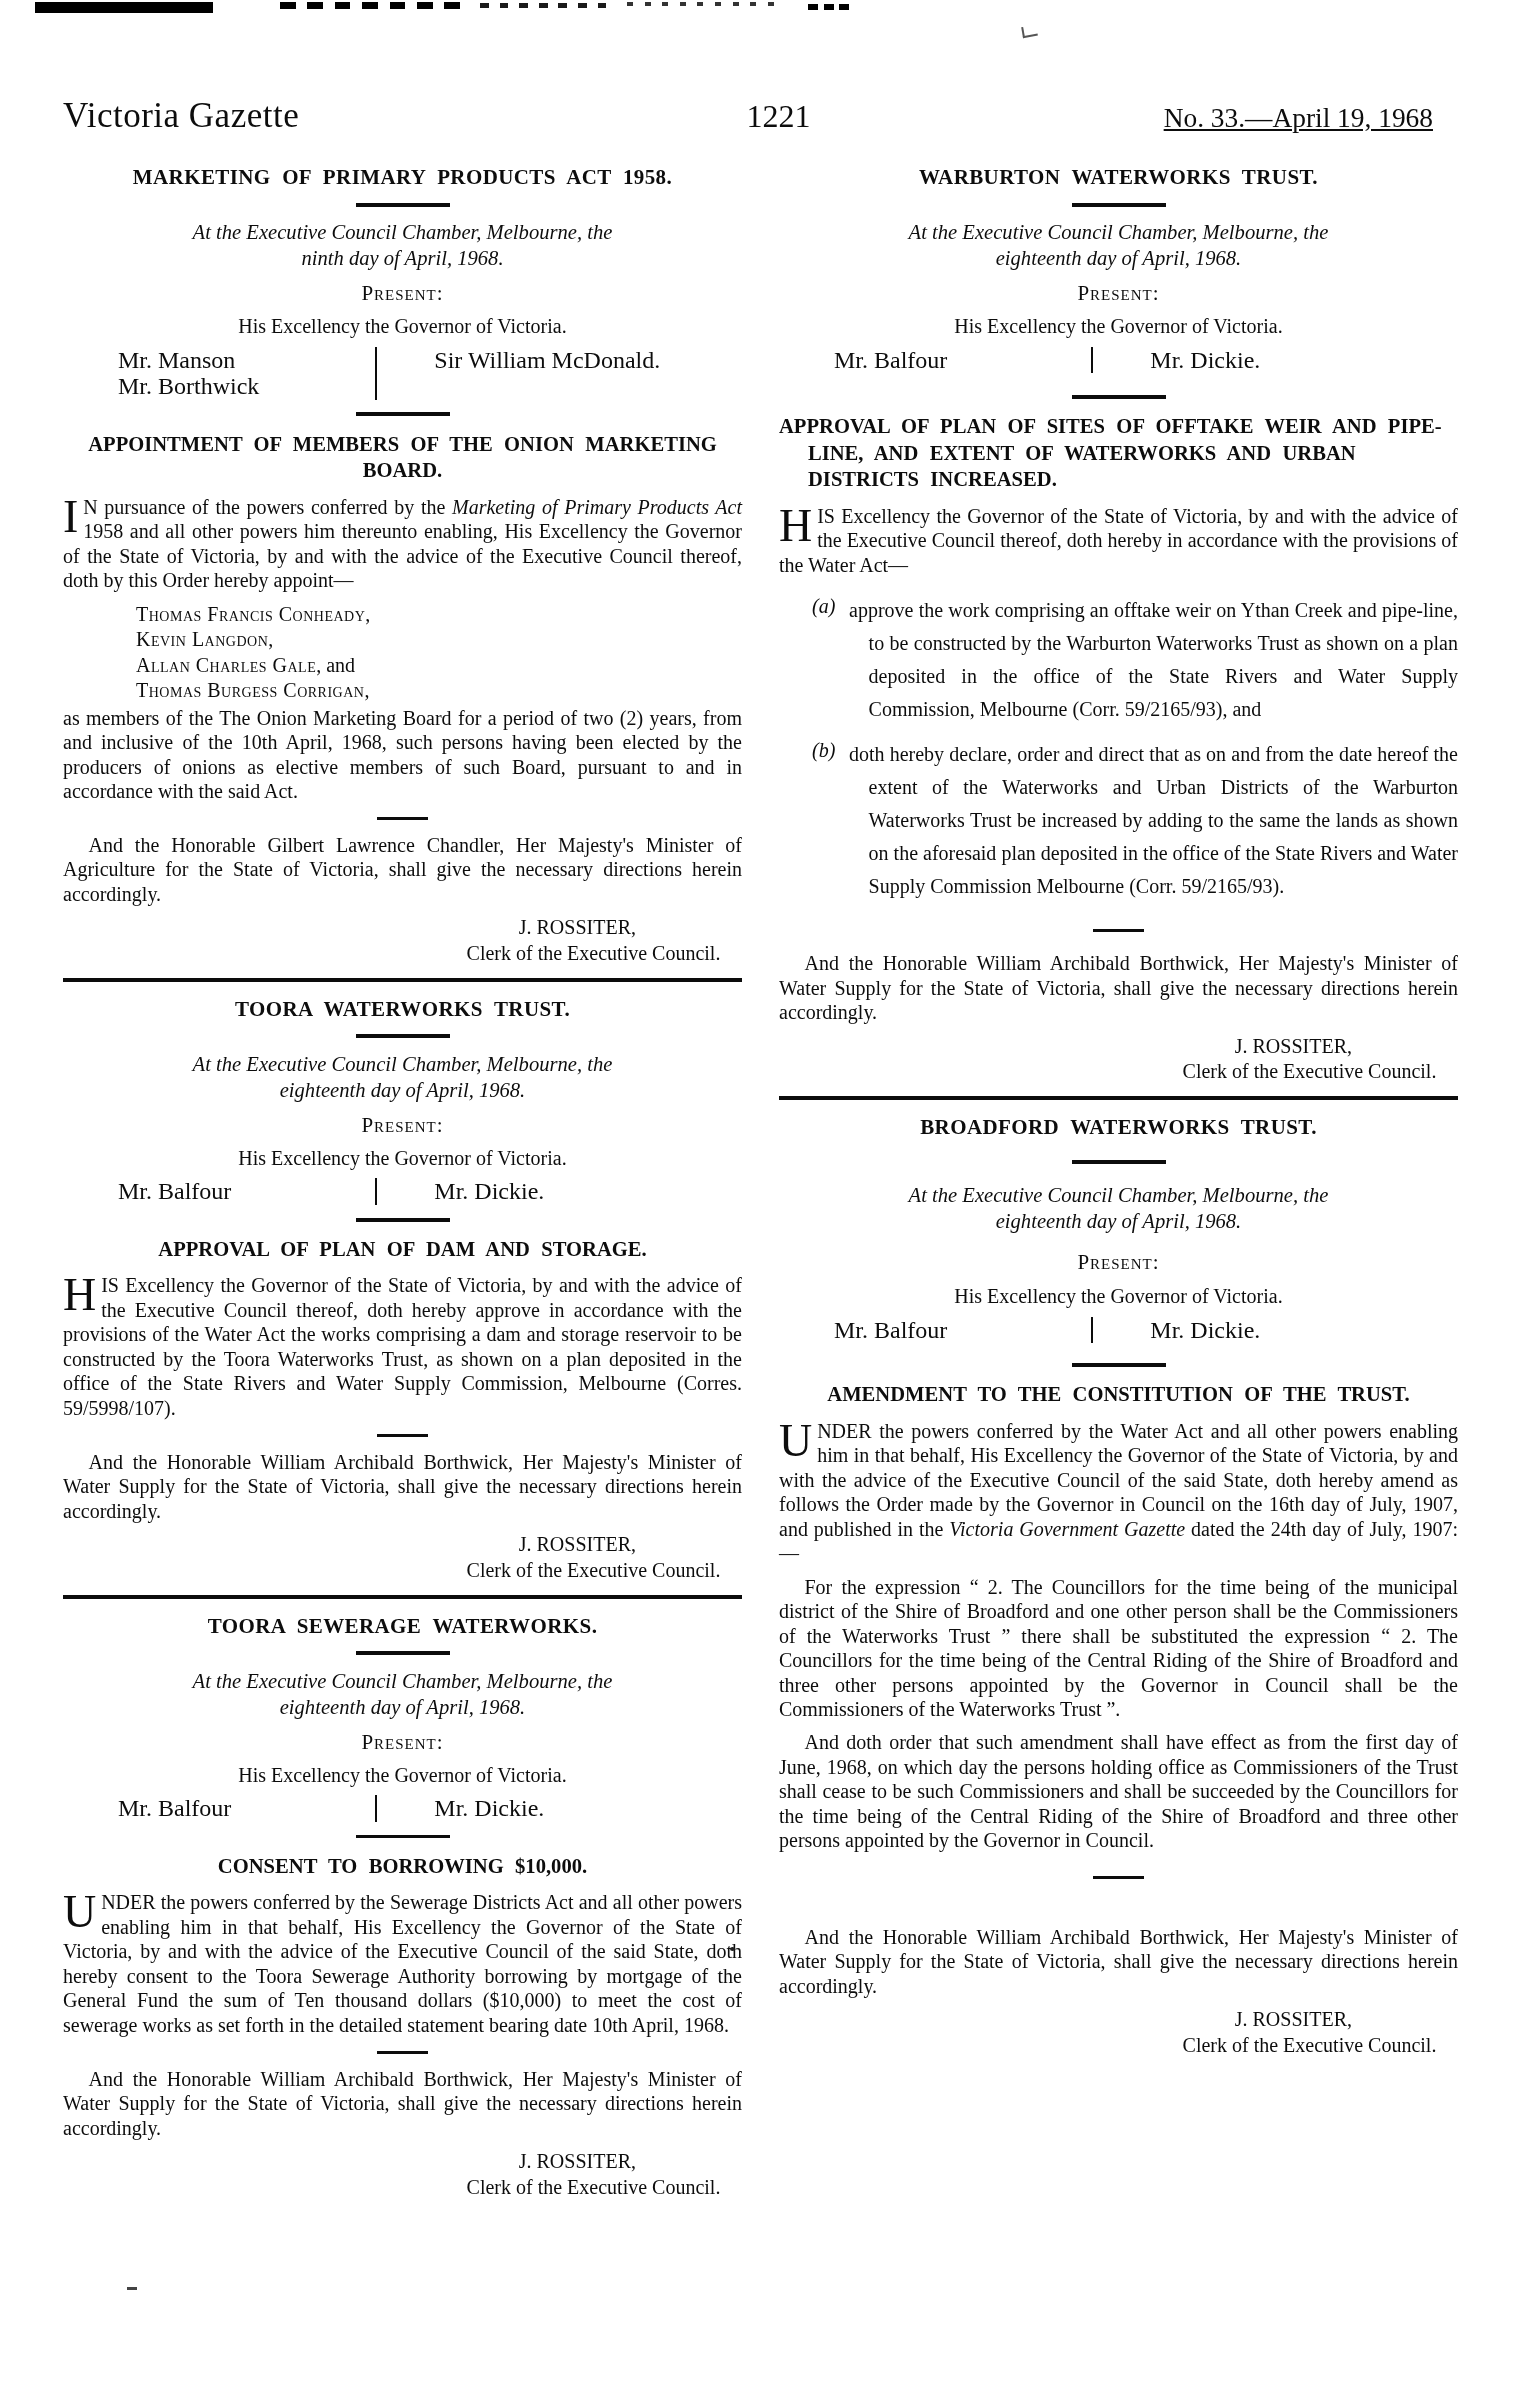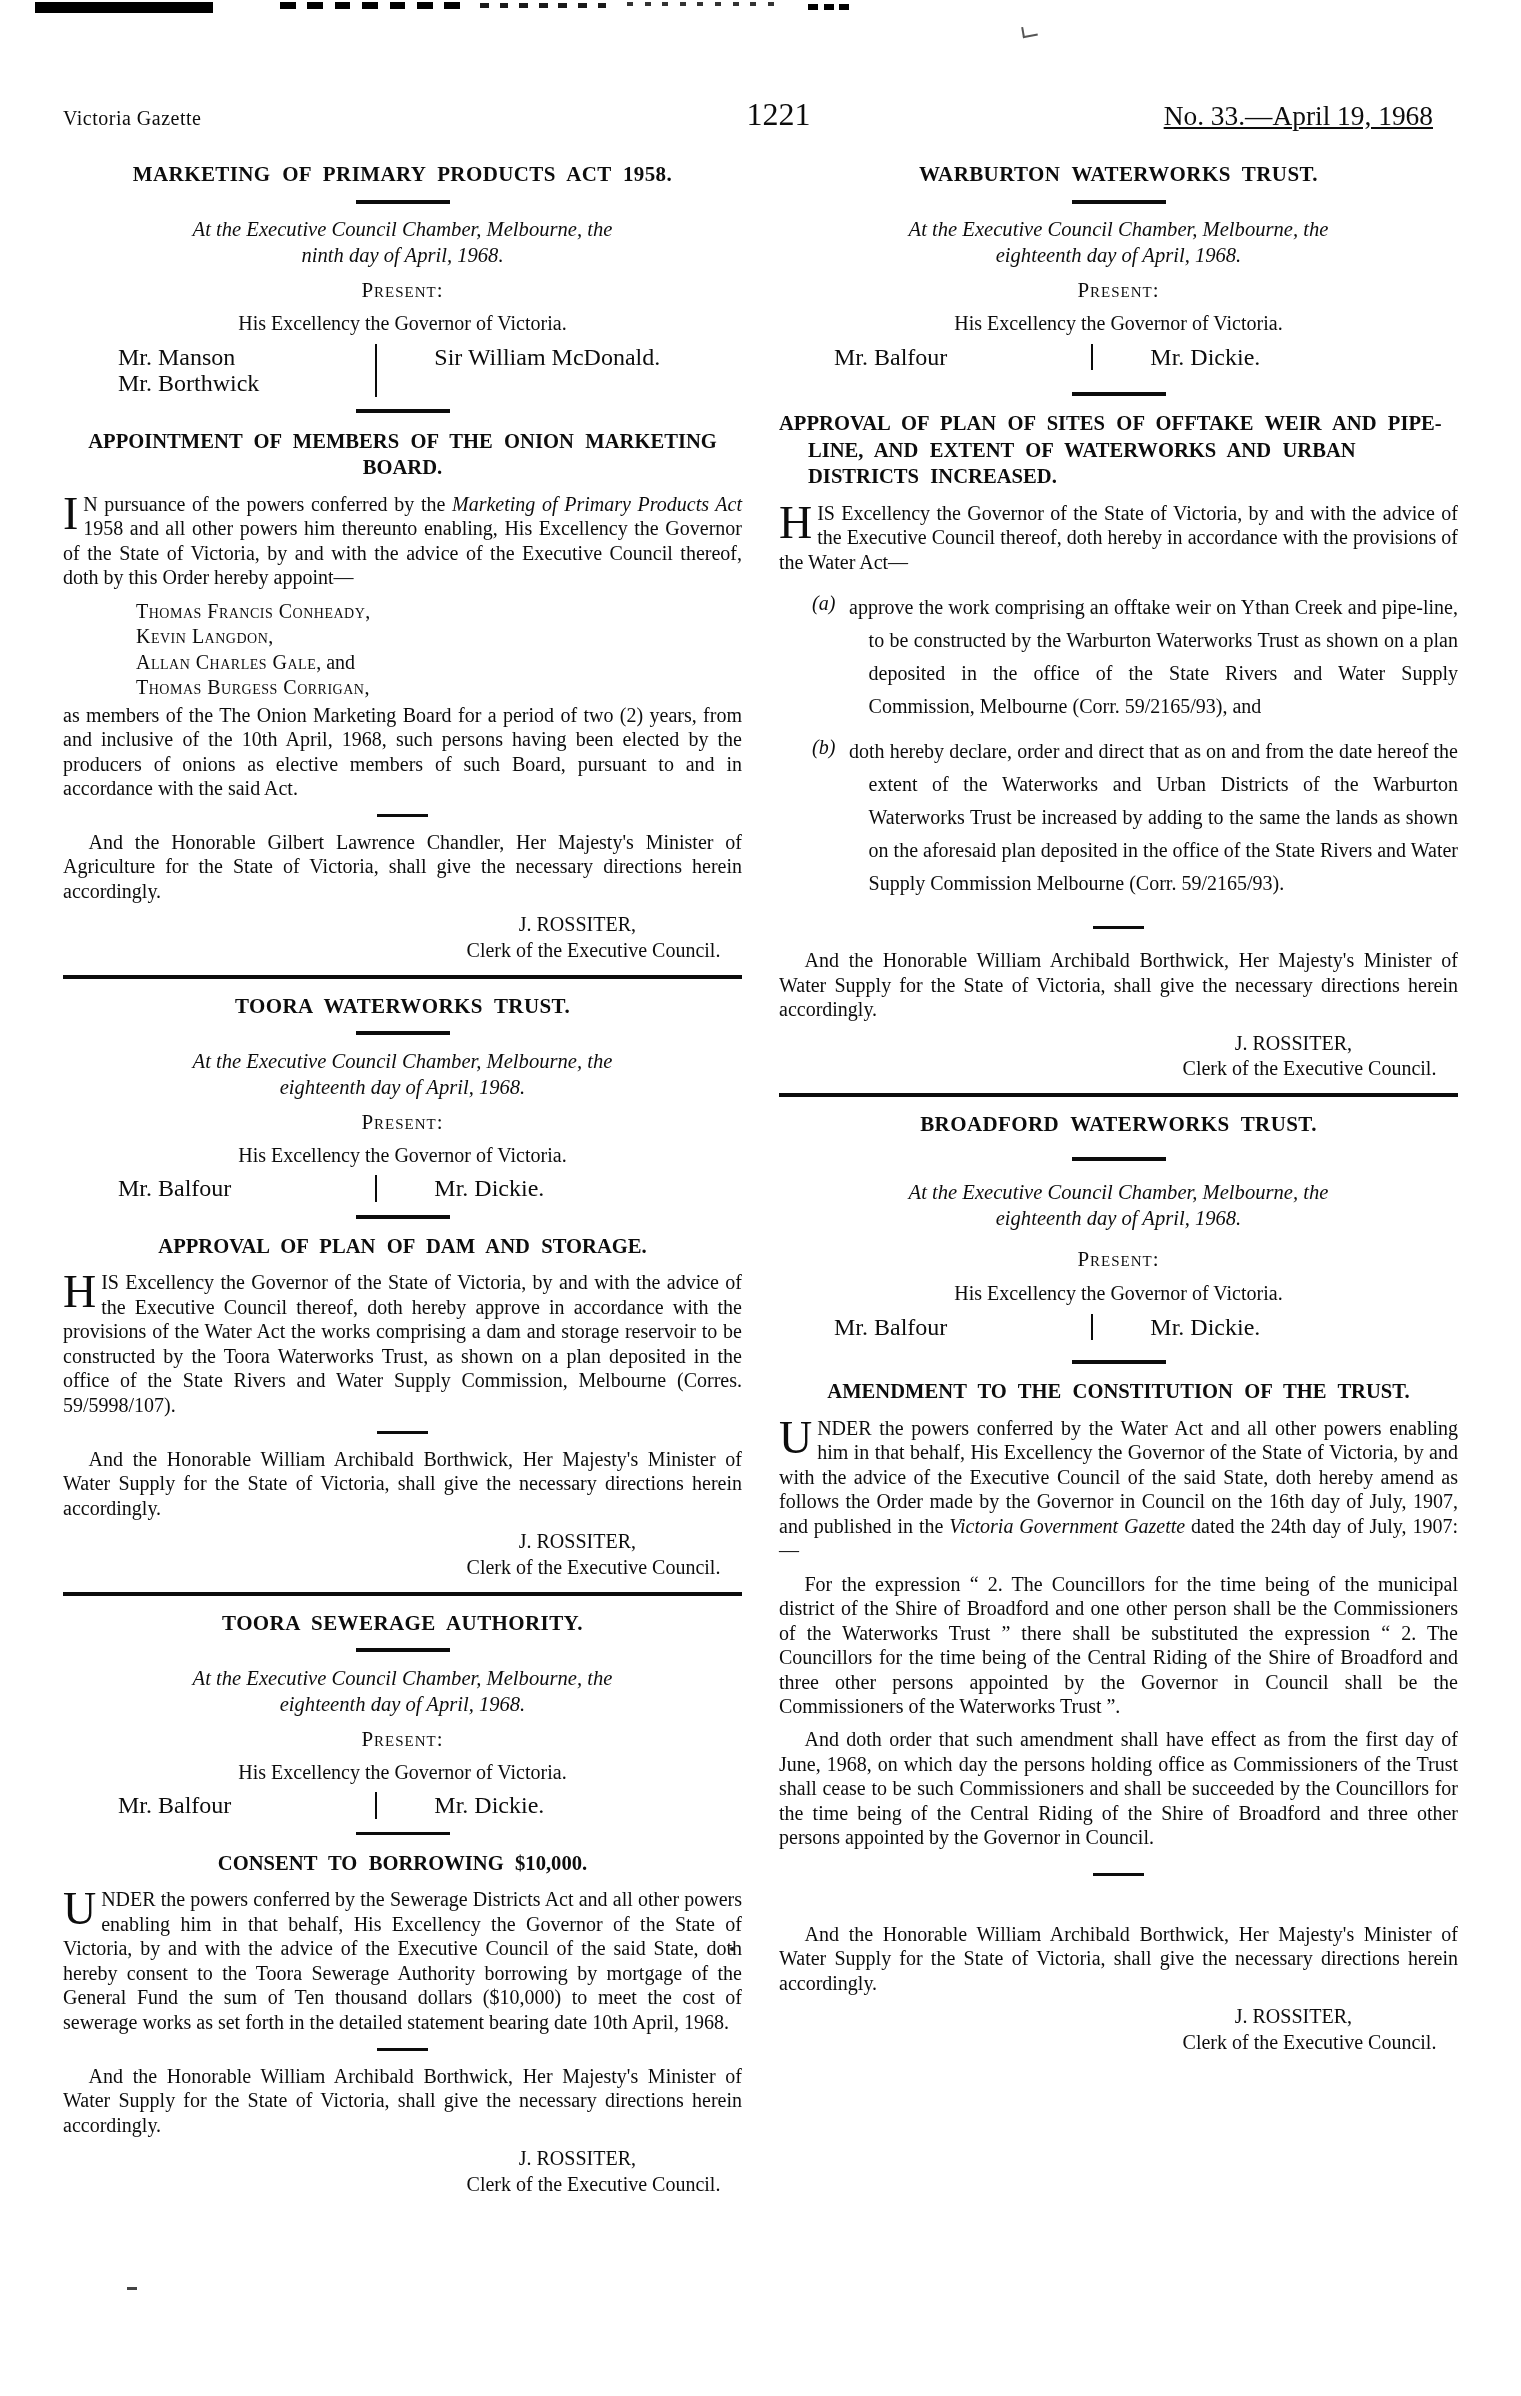--- a/index.html
+++ b/index.html
@@ -28,21 +28,21 @@
              border-left:2px solid #555; border-bottom:2px solid #555; transform:rotate(-10deg); }
   .a-dot1  { left:730px; top:1947px; width:4.9px; height:3.9px; background:#222; border-radius:50%; }
   .a-dot2  { left:127px; top:2287px; width:9.8px; height:2.9px; background:#444; }
 
   
   .masthead {
     display:flex; align-items:baseline;
     padding:0 47px 0 63px;
     margin-top:96px;
   }
-  .pub   { font-size:20px; letter-spacing:0.5px; width:412px; }
+  .pub   { font-size:35px; letter-spacing:0.5px; width:412px; }
   .folio { font-size:32px; flex:1; text-align:center; padding-left:39px; }
   .issue { font-size:27.4px; width:431px; text-align:right; padding-right:41px;text-decoration:underline; }
 
   
   .cols { display:flex; gap:37px; padding:0 63px; margin-top:29px; }
   .col  { flex:1; min-width:0; }
 
   
   .sec-title { font-size:21px; text-align:center; word-spacing:0.28em; letter-spacing:0.4px; margin-top:15px; }
   .rule-md { width:94px;  height:3.9px; background:#0c0c0c; margin:12.7px auto 11.8px; }
@@ -165,21 +165,21 @@
         <p class="para indent">And the Honorable William Archibald Borthwick, Her Majesty's Minister of Water Supply for the State of Victoria, shall give the necessary directions herein accordingly.</p>
         <div class="sig">
           <div class="sig-name">J. ROSSITER,</div>
           <div class="sig-title">Clerk of the Executive Council.</div>
         </div>
       </section>
 
       <div class="rule-full"></div>
 
       <section>
-        <h2 class="sec-title">TOORA SEWERAGE AUTHORITY.</h2>
+        <h2 class="sec-title">TOORA SEWERAGE WATERWORKS.</h2>
         <div class="rule-md"></div>
         <p class="dateline">
           <span>At the Executive Council Chamber, Melbourne, the</span><br>
           <span>eighteenth day of April, 1968.</span>
         </p>
         <div class="present">Present:</div>
         <div class="excellency">His Excellency the Governor of Victoria.</div>
         <div class="attendees">
           <div class="att-left">
             <div>Mr. Balfour</div>

